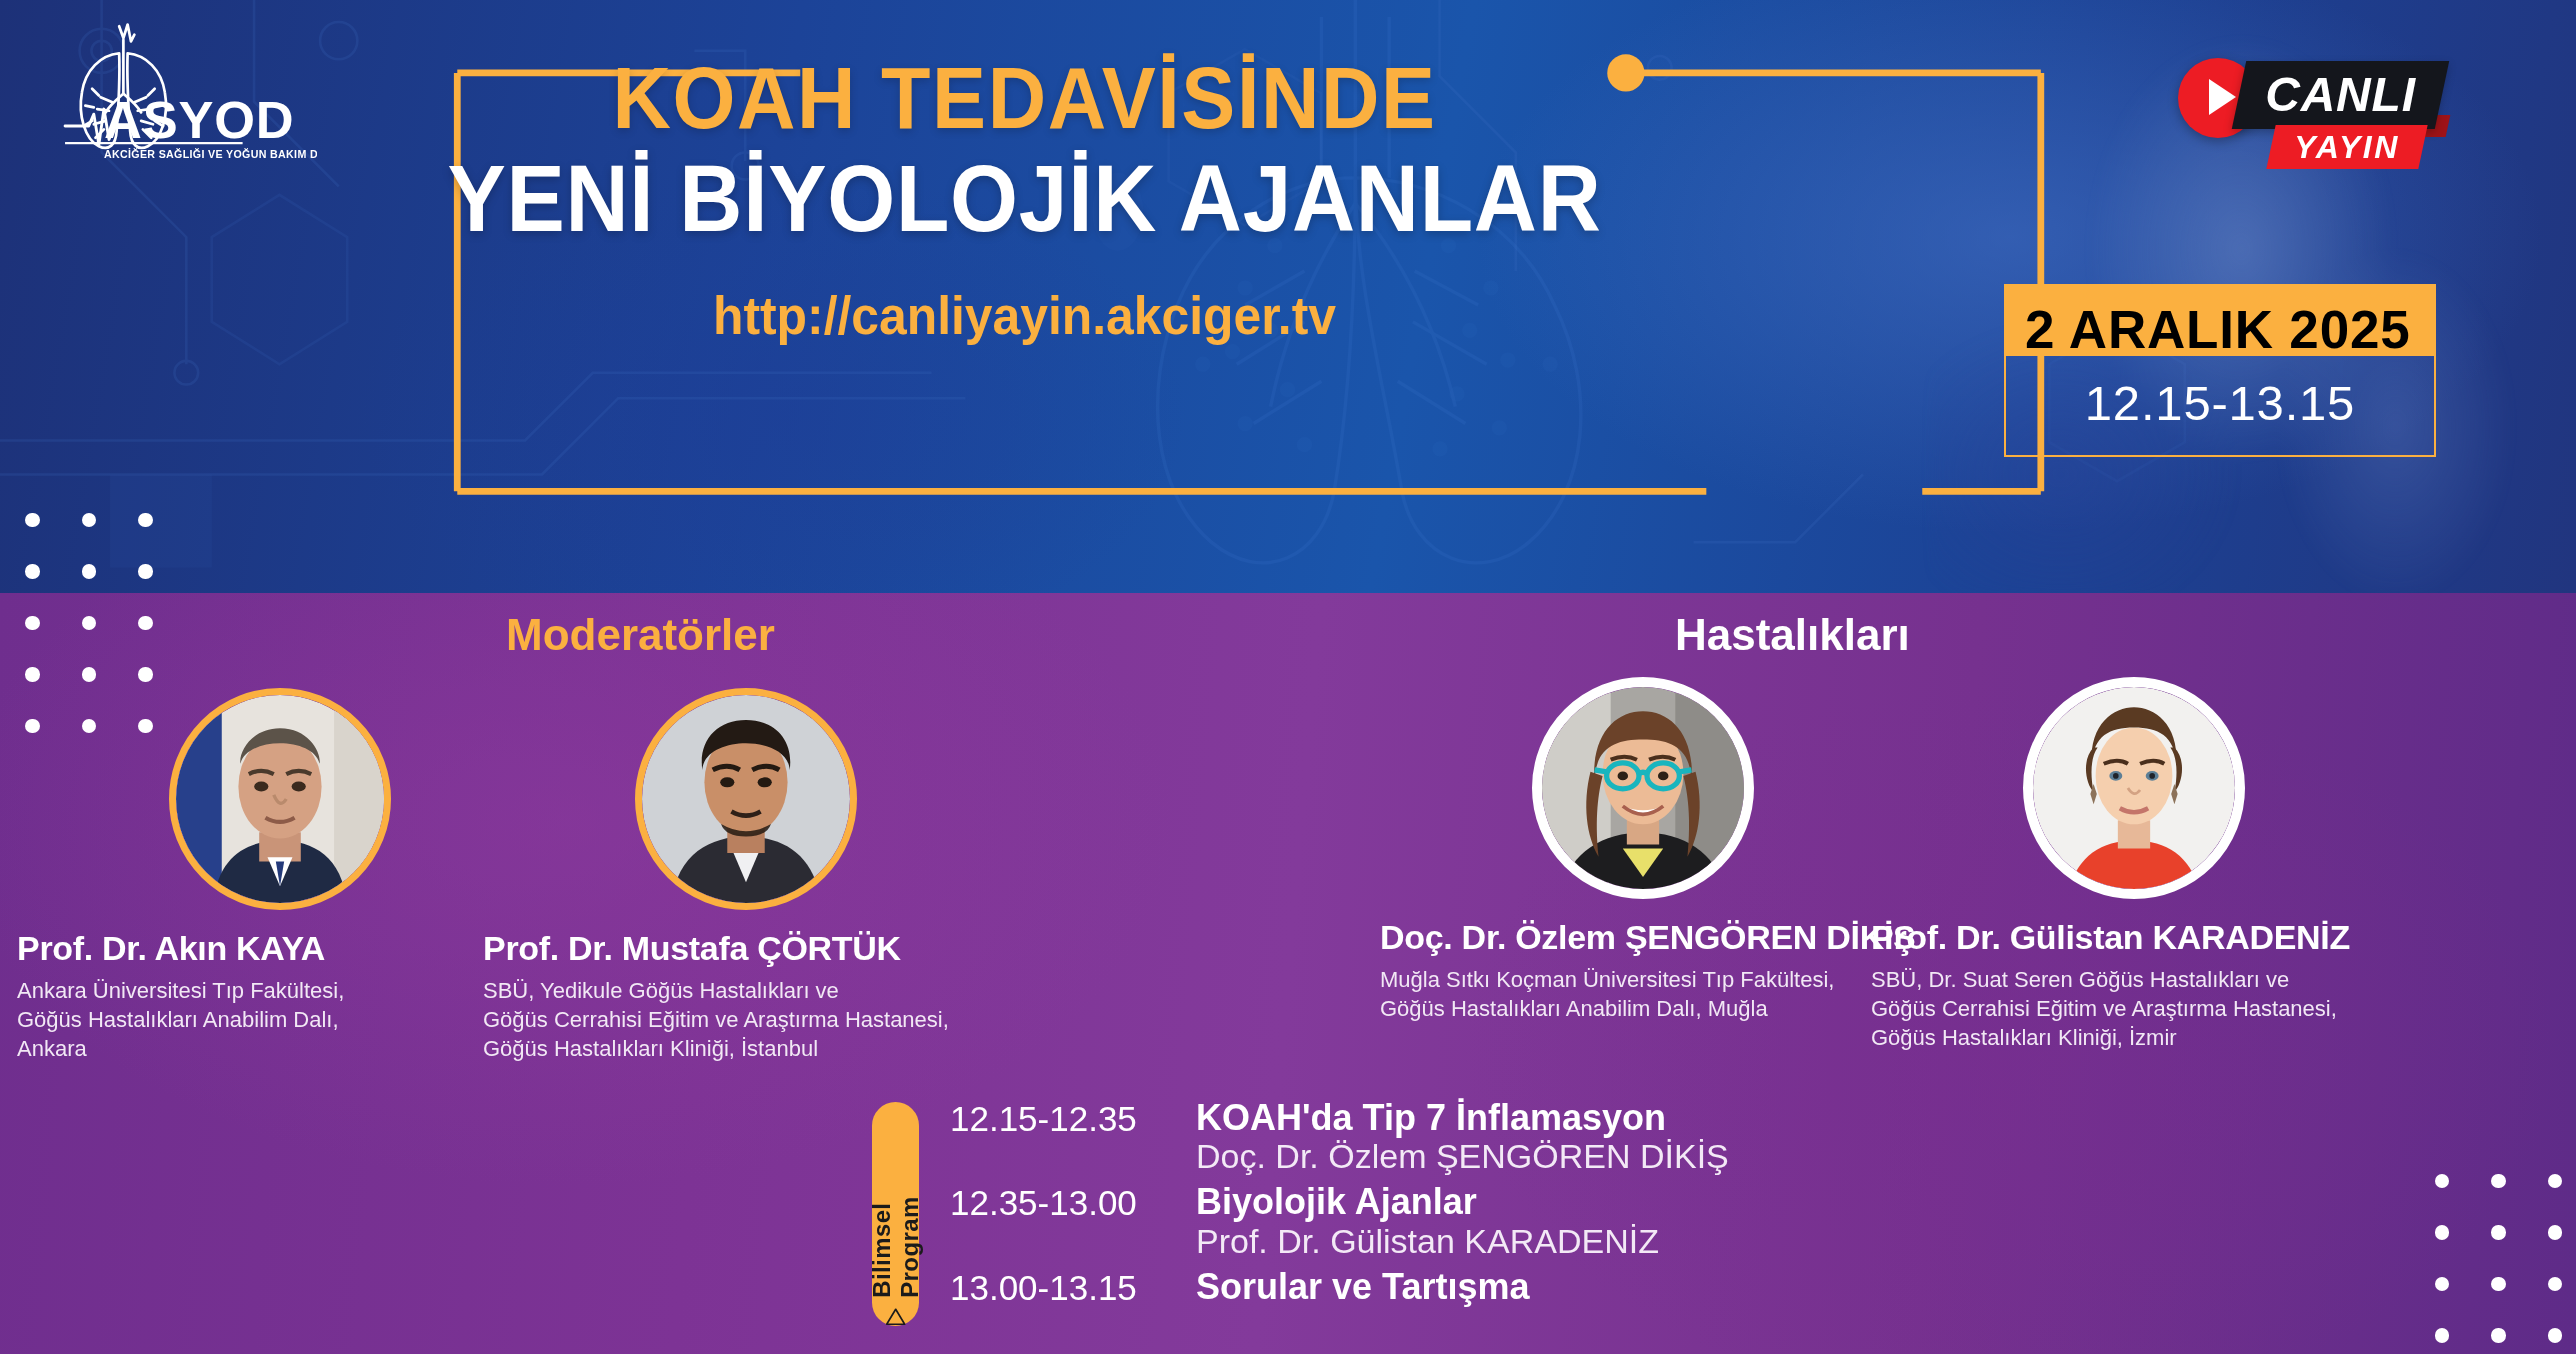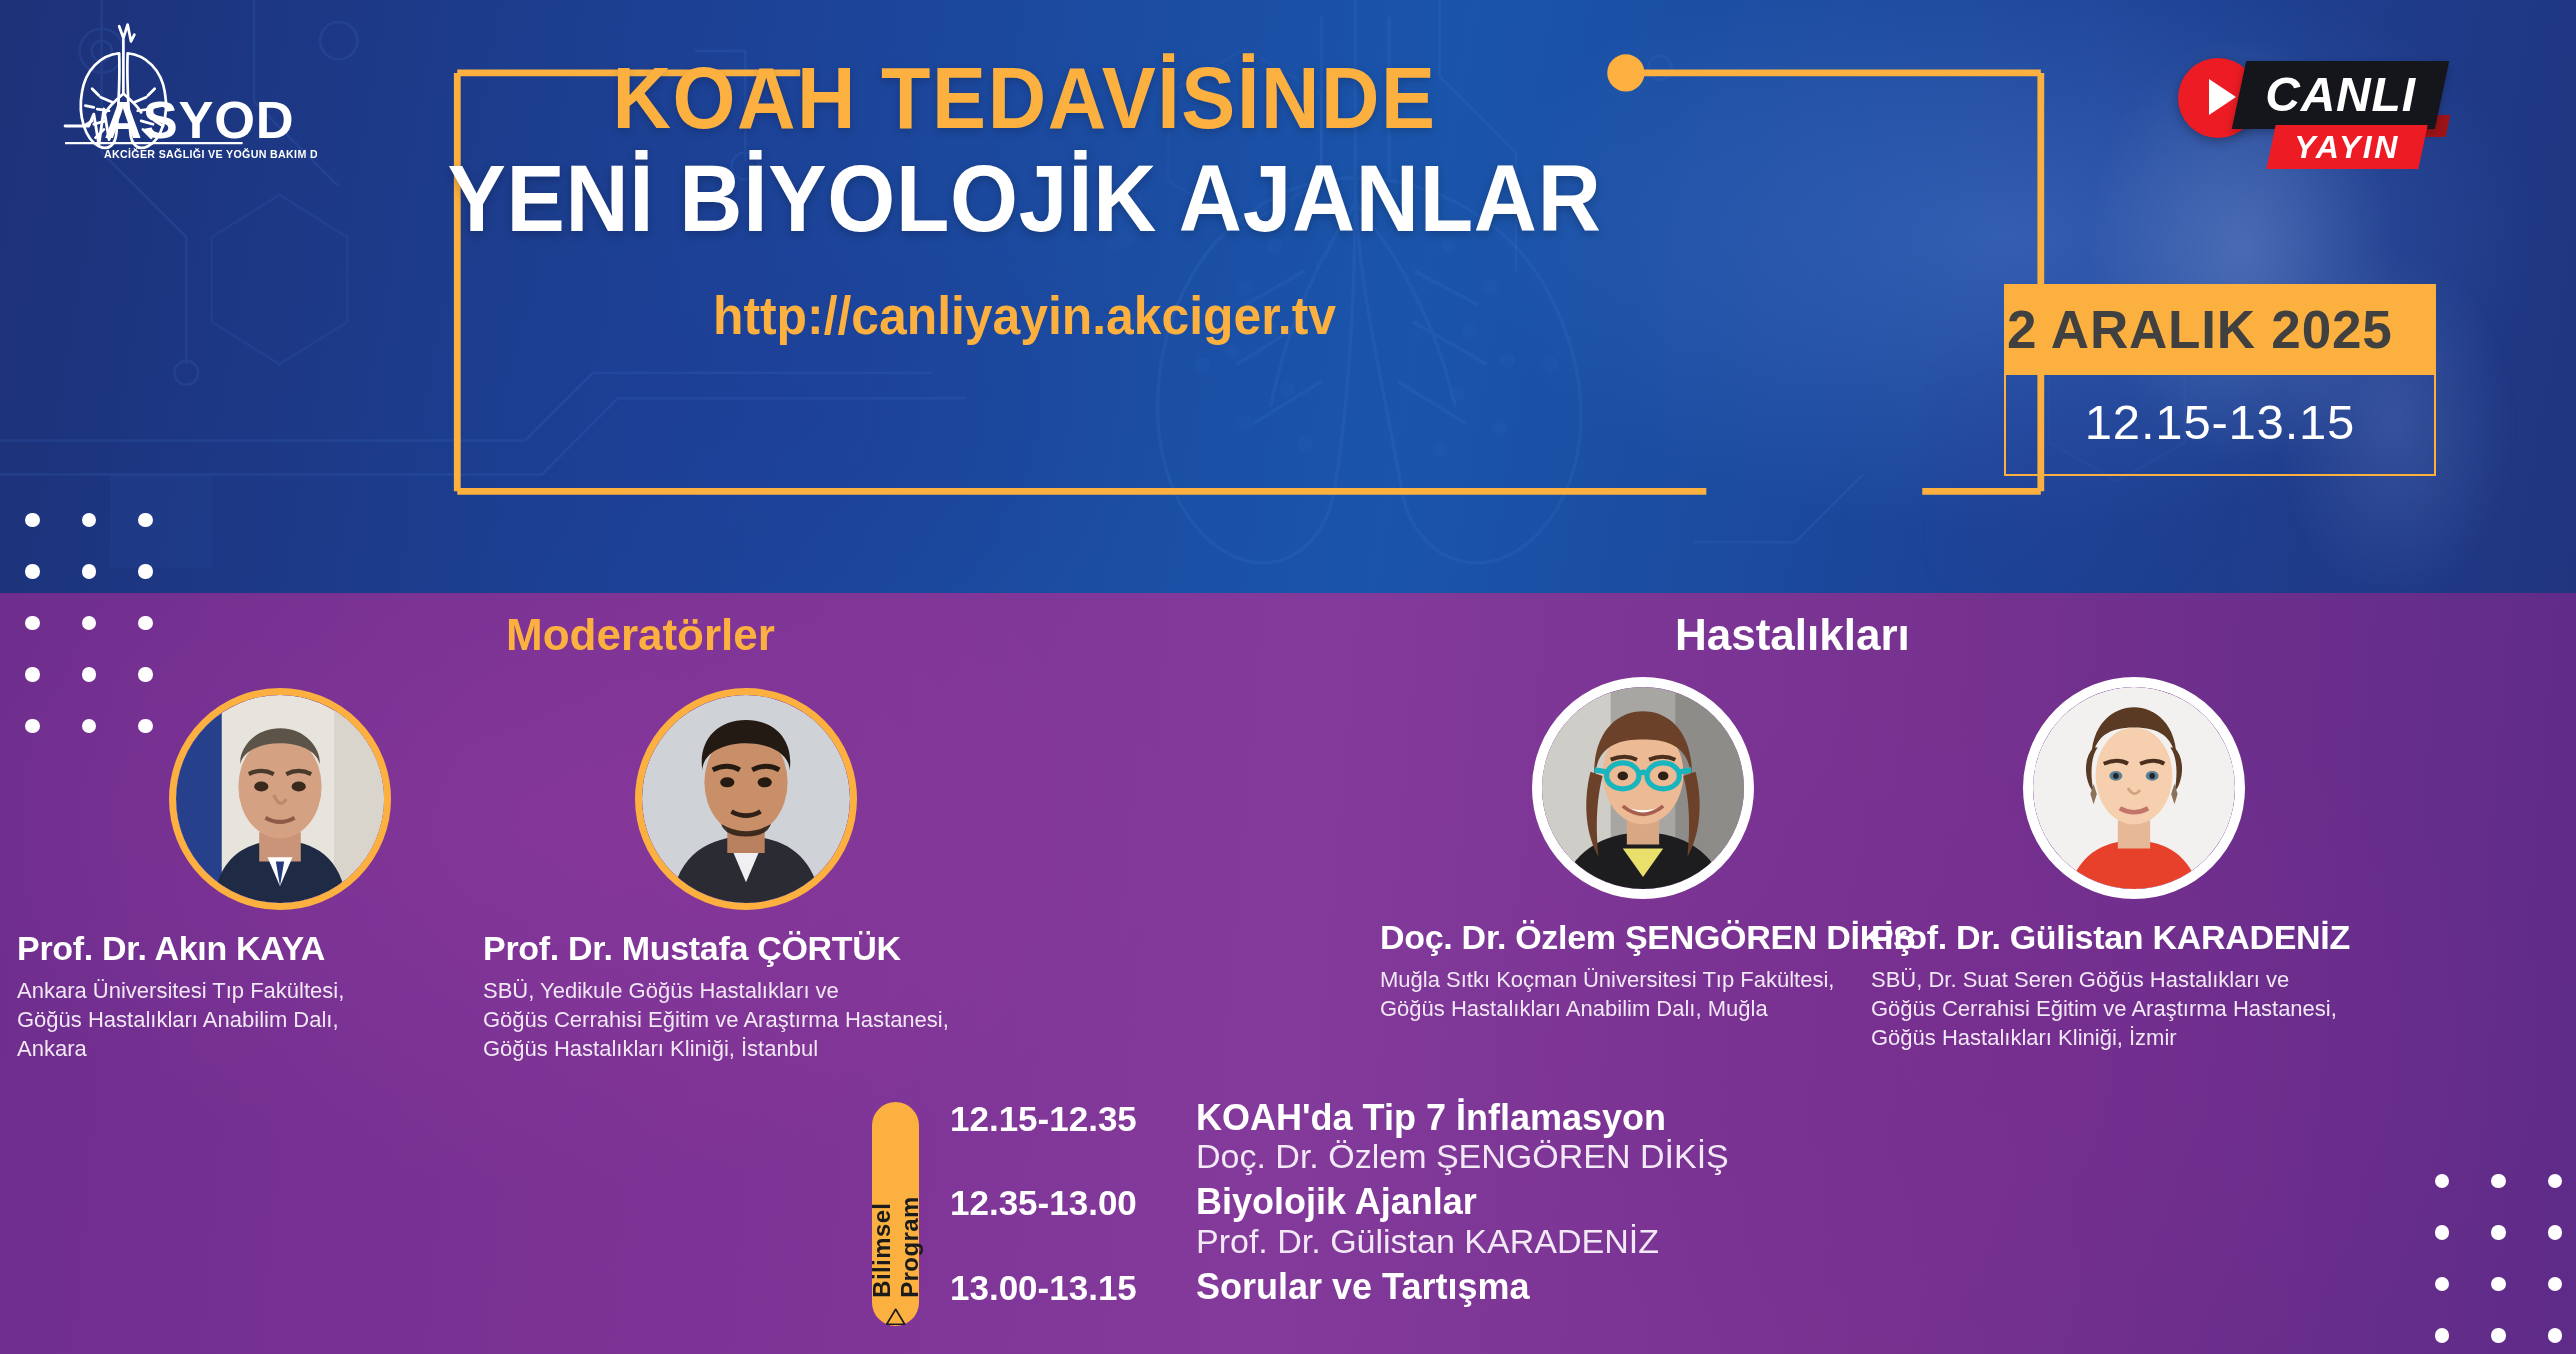--- a/index.html
+++ b/index.html
@@ -92,22 +92,22 @@
   .live-yayin span {
     display:block; transform:skewX(12deg); color:#fff; font-size:32px; font-weight:600;
     font-style:italic; letter-spacing:2.5px; text-align:center; line-height:44px;
   }
   .live-tail { position:absolute; left:241px; top:66px; width:29px; height:22px;
     background:#9e1318; transform:skewX(-12deg); }
 
   
   .datebox { position:absolute; left:2004px; top:284px; width:432px; height:191px; }
   .date-top {
-    height:91px; background:#fbb040; color:#404040;
-    font-size:53px; font-weight:bold; line-height:91px; padding-left:3px;
+    height:72px; background:#fbb040; color:#000000;
+    font-size:53px; font-weight:bold; line-height:91px; padding-left:21px;
     font-family:"Liberation Sans Narrow","Liberation Sans",sans-serif;
     letter-spacing:0.8px;
   }
   .date-bot {
     height:101px; border:2.5px solid #fbb040; border-top:none; color:#ffffff;
     font-size:49px; line-height:95px; text-align:center;
     font-family:"Liberation Sans Narrow","Liberation Sans",sans-serif;
     letter-spacing:0.8px;
   }
 
@@ -149,21 +149,21 @@
     display:flex; flex-direction:column; align-items:center; justify-content:flex-start;
   }
   .prog-tab .vtext {
     writing-mode:vertical-rl; transform:rotate(180deg);
     color:#1b1b1b; font-size:24px; font-weight:bold; letter-spacing:0.4px;
     margin-top:15.2px; font-family:"Liberation Sans", sans-serif;
   }
   .prog-rows { margin-left:78px; }
   .prow { display:flex; align-items:flex-start; margin-bottom:5.1px; }
   .ptime {
-    width:246px; flex:0 0 246px; color:#ffffff; font-size:35px; font-weight:bold;
+    width:246px; flex:0 0 246px; color:#ffffff; font-size:35px; font-weight:normal;
     font-family:"Liberation Sans Narrow","Liberation Sans",sans-serif; letter-spacing:0px;
     padding-top:1.7px;
   }
   .ptitle { color:#ffffff; font-size:36px; font-weight:bold;
     font-family:"Liberation Sans", sans-serif; }
   .pspeaker { color:#f3e9f6; font-size:34px; font-weight:400;
     font-family:"Liberation Sans Narrow","Liberation Sans",sans-serif; margin-top:-1.7px; }
 </style>
 </head>
 <body>

